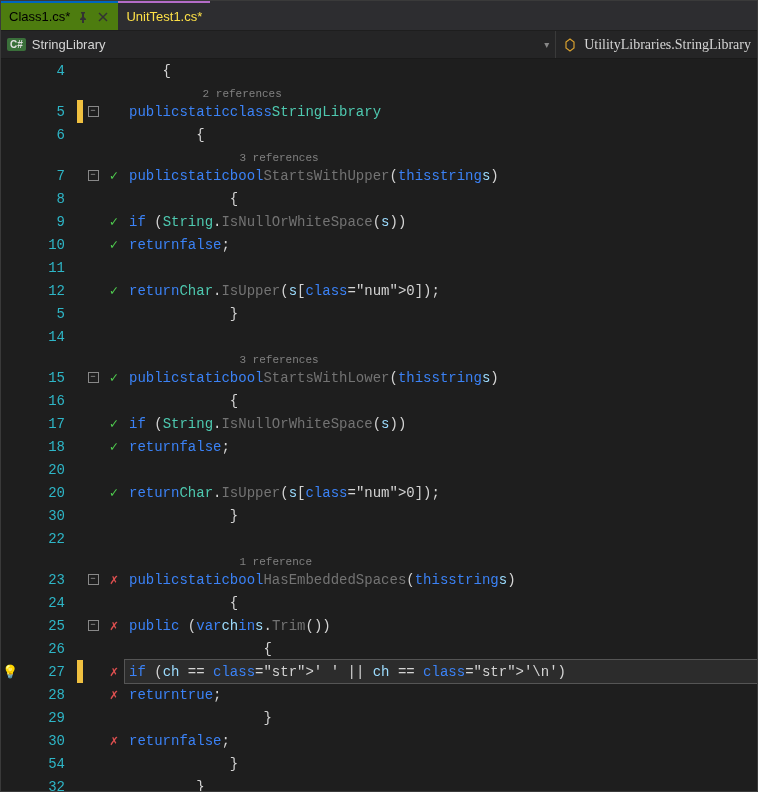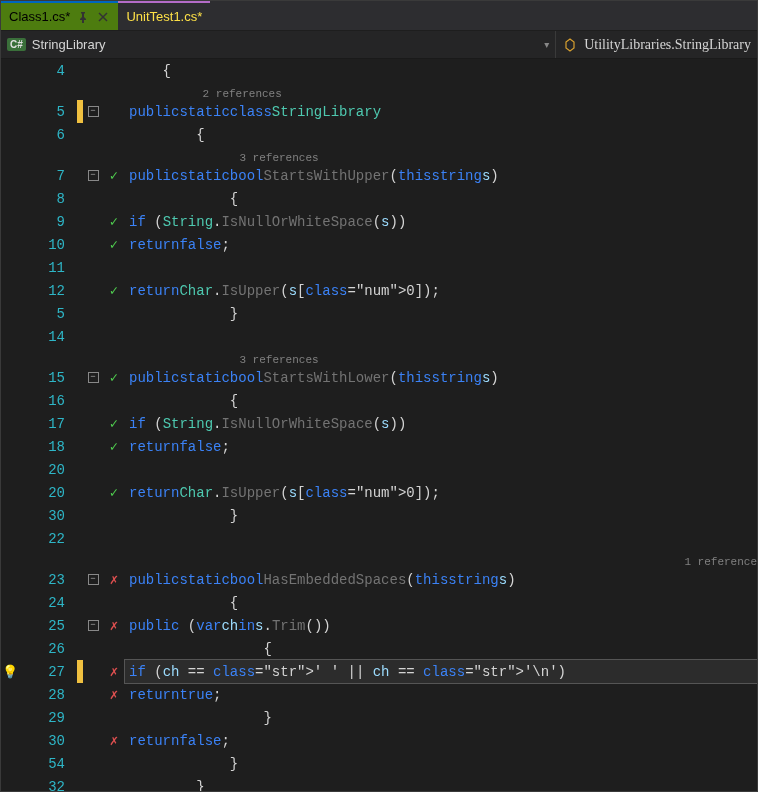--- a/index.html
+++ b/index.html
@@ -385,21 +385,21 @@
     <div class="code-line" style="flex:1">            }</div>
       </div>
       <div class="line-row">
     <div class="bulb-col"></div>
     <div class="lineno">22</div>
     <div class="change-bar"></div>
     <div class="fold-col"></div>
     <div class="status-col"></div>
     <div class="code-line" style="flex:1"></div>
       </div>
-      <div class="line-row" style="height: 18px; justify-content: flex-end;">
+      <div class="line-row" style="height: 18px;">
         <div class="lineno"></div>
         <div class="change-bar"></div>
         <div class="fold-col"></div>
         <div class="status-col"></div>
         <div class="bulb-col"></div>
         <div class="ref-annotation" style="padding-left:114.39999999999999px">1 reference</div>
       </div>
       <div class="line-row">
     <div class="bulb-col"></div>
     <div class="lineno">23</div>

